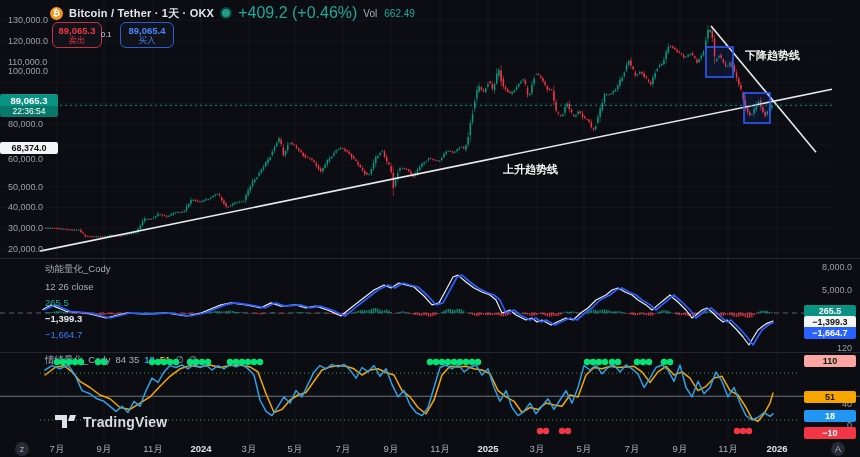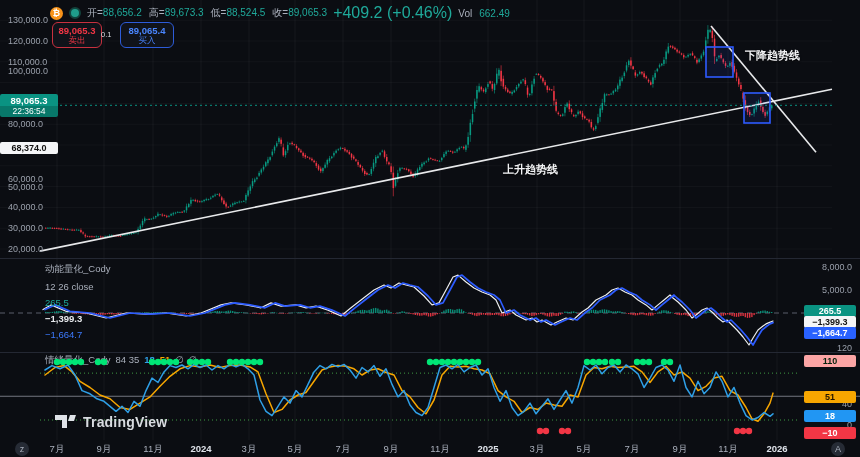--- a/index.html
+++ b/index.html
@@ -1190,27 +1190,22 @@
         <circle cx="749" cy="431" r="3.2" fill="#f23645"></circle>
       </g>
   </svg>
 
   <div class="sep" style="top:258px;"></div>
   <div class="sep" style="top:352px;"></div>
   <div class="sep" style="top:440px;"></div>
 
   <div class="hdr abs">
     <span class="coin">₿</span>
+    <span class="sym">Bitcoin / Tether · 1天 · OKX</span>
     <span class="statusdot"></span>
-    <span class="ohlc">
-      <span><span class="lb">开=</span><span class="vu">88,656.2</span></span>
-      <span><span class="lb">高=</span><span class="vu">89,673.3</span></span>
-      <span><span class="lb">低=</span><span class="vu">88,524.5</span></span>
-      <span><span class="lb">收=</span><span class="vu">89,065.3</span></span>
-    </span>
     <span class="chg">+409.2 (+0.46%)</span>
     <span class="ohlc">
         <span class="lb">Vol</span>
         <span class="vu">662.49</span>
       </span>
   </div>
 
   <div class="tbtn sell">
     <div class="p">89,065.3</div>
     <div class="l">卖出</div>
@@ -1220,21 +1215,21 @@
     <div class="p">89,065.4</div>
     <div class="l">买入</div>
   </div>
 
   <div id="price-scale">
       <div class="ptick" style="top: 15px;">130,000.0</div>
       <div class="ptick" style="top: 36px;">120,000.0</div>
       <div class="ptick" style="top: 57px;">110,000.0</div>
       <div class="ptick" style="top: 66px;">100,000.0</div>
       <div class="ptick" style="top: 119px;">80,000.0</div>
-      <div class="ptick" style="top: 166px; margin-top: 8px;">60,000.0</div>
+      <div class="ptick" style="top: 146px; margin-top: 8px;">60,000.0</div>
       <div class="ptick" style="top: 182px;">50,000.0</div>
       <div class="ptick" style="top: 202px;">40,000.0</div>
       <div class="ptick" style="top: 223px;">30,000.0</div>
       <div class="ptick" style="top: 244px;">20,000.0</div>
     </div>
 
   <div class="pbadge cur" style="top:94px;">
     <div class="l1">89,065.3</div>
     <div class="l2">22:36:54</div>
   </div>

